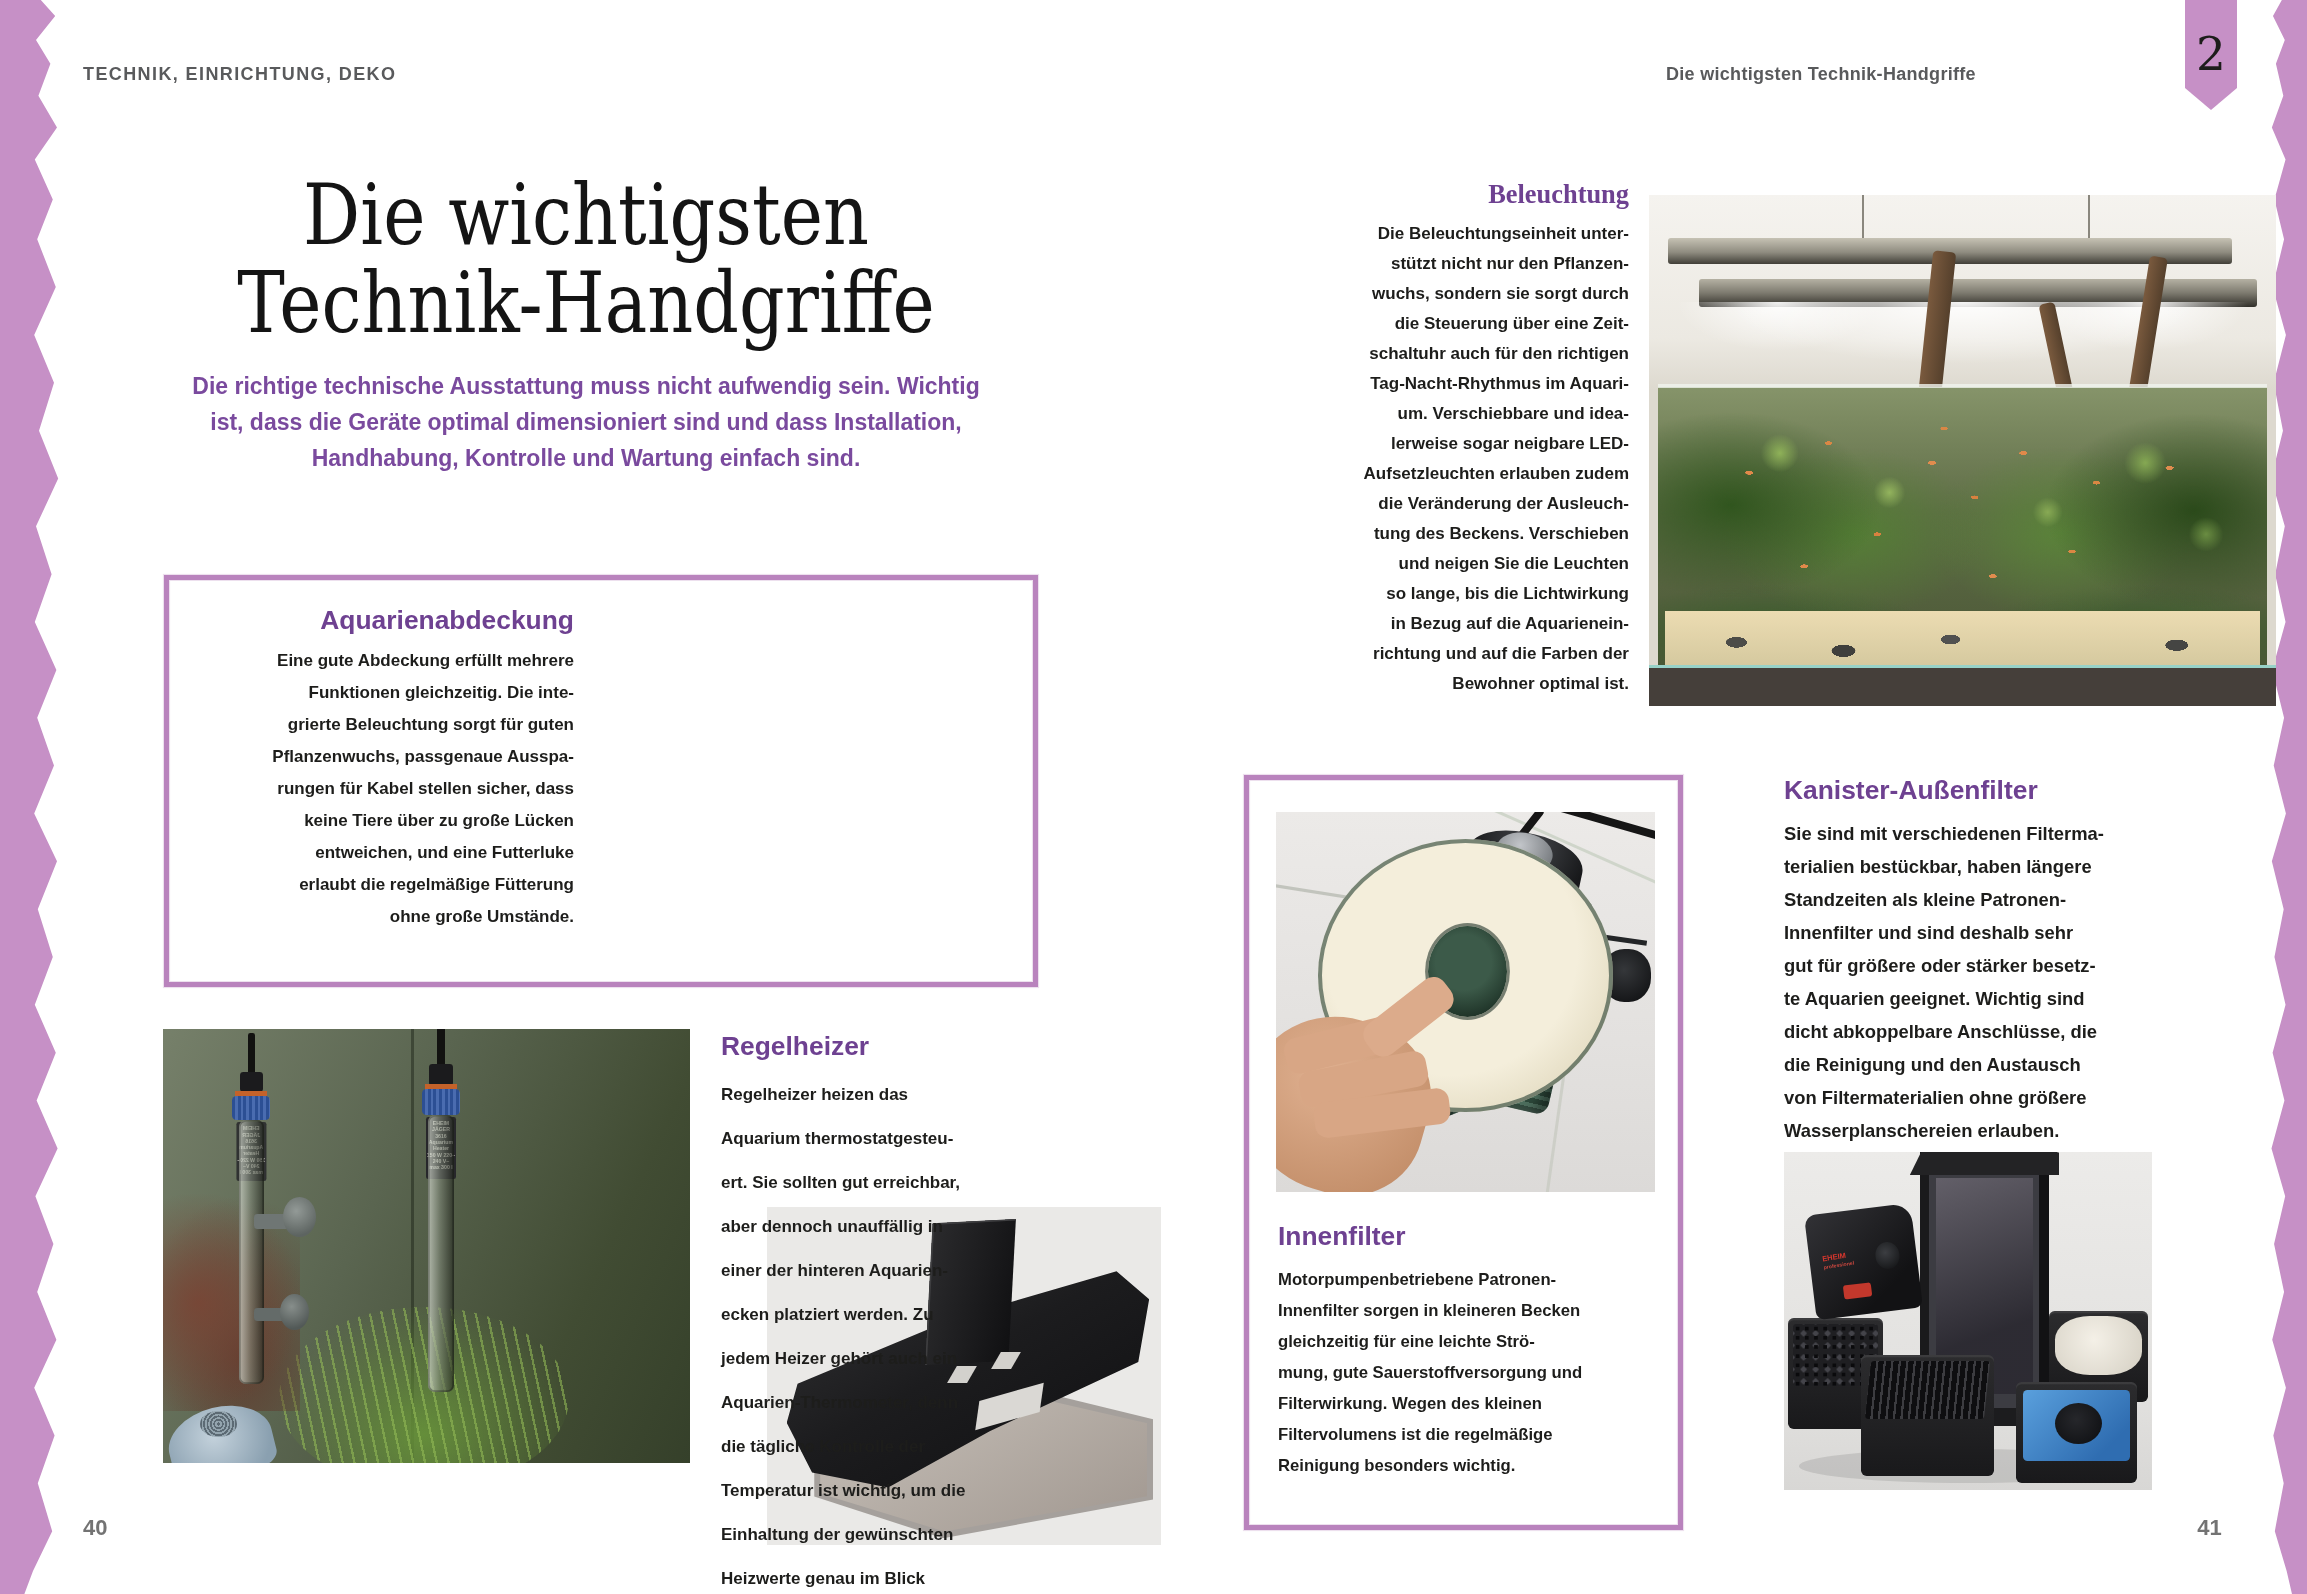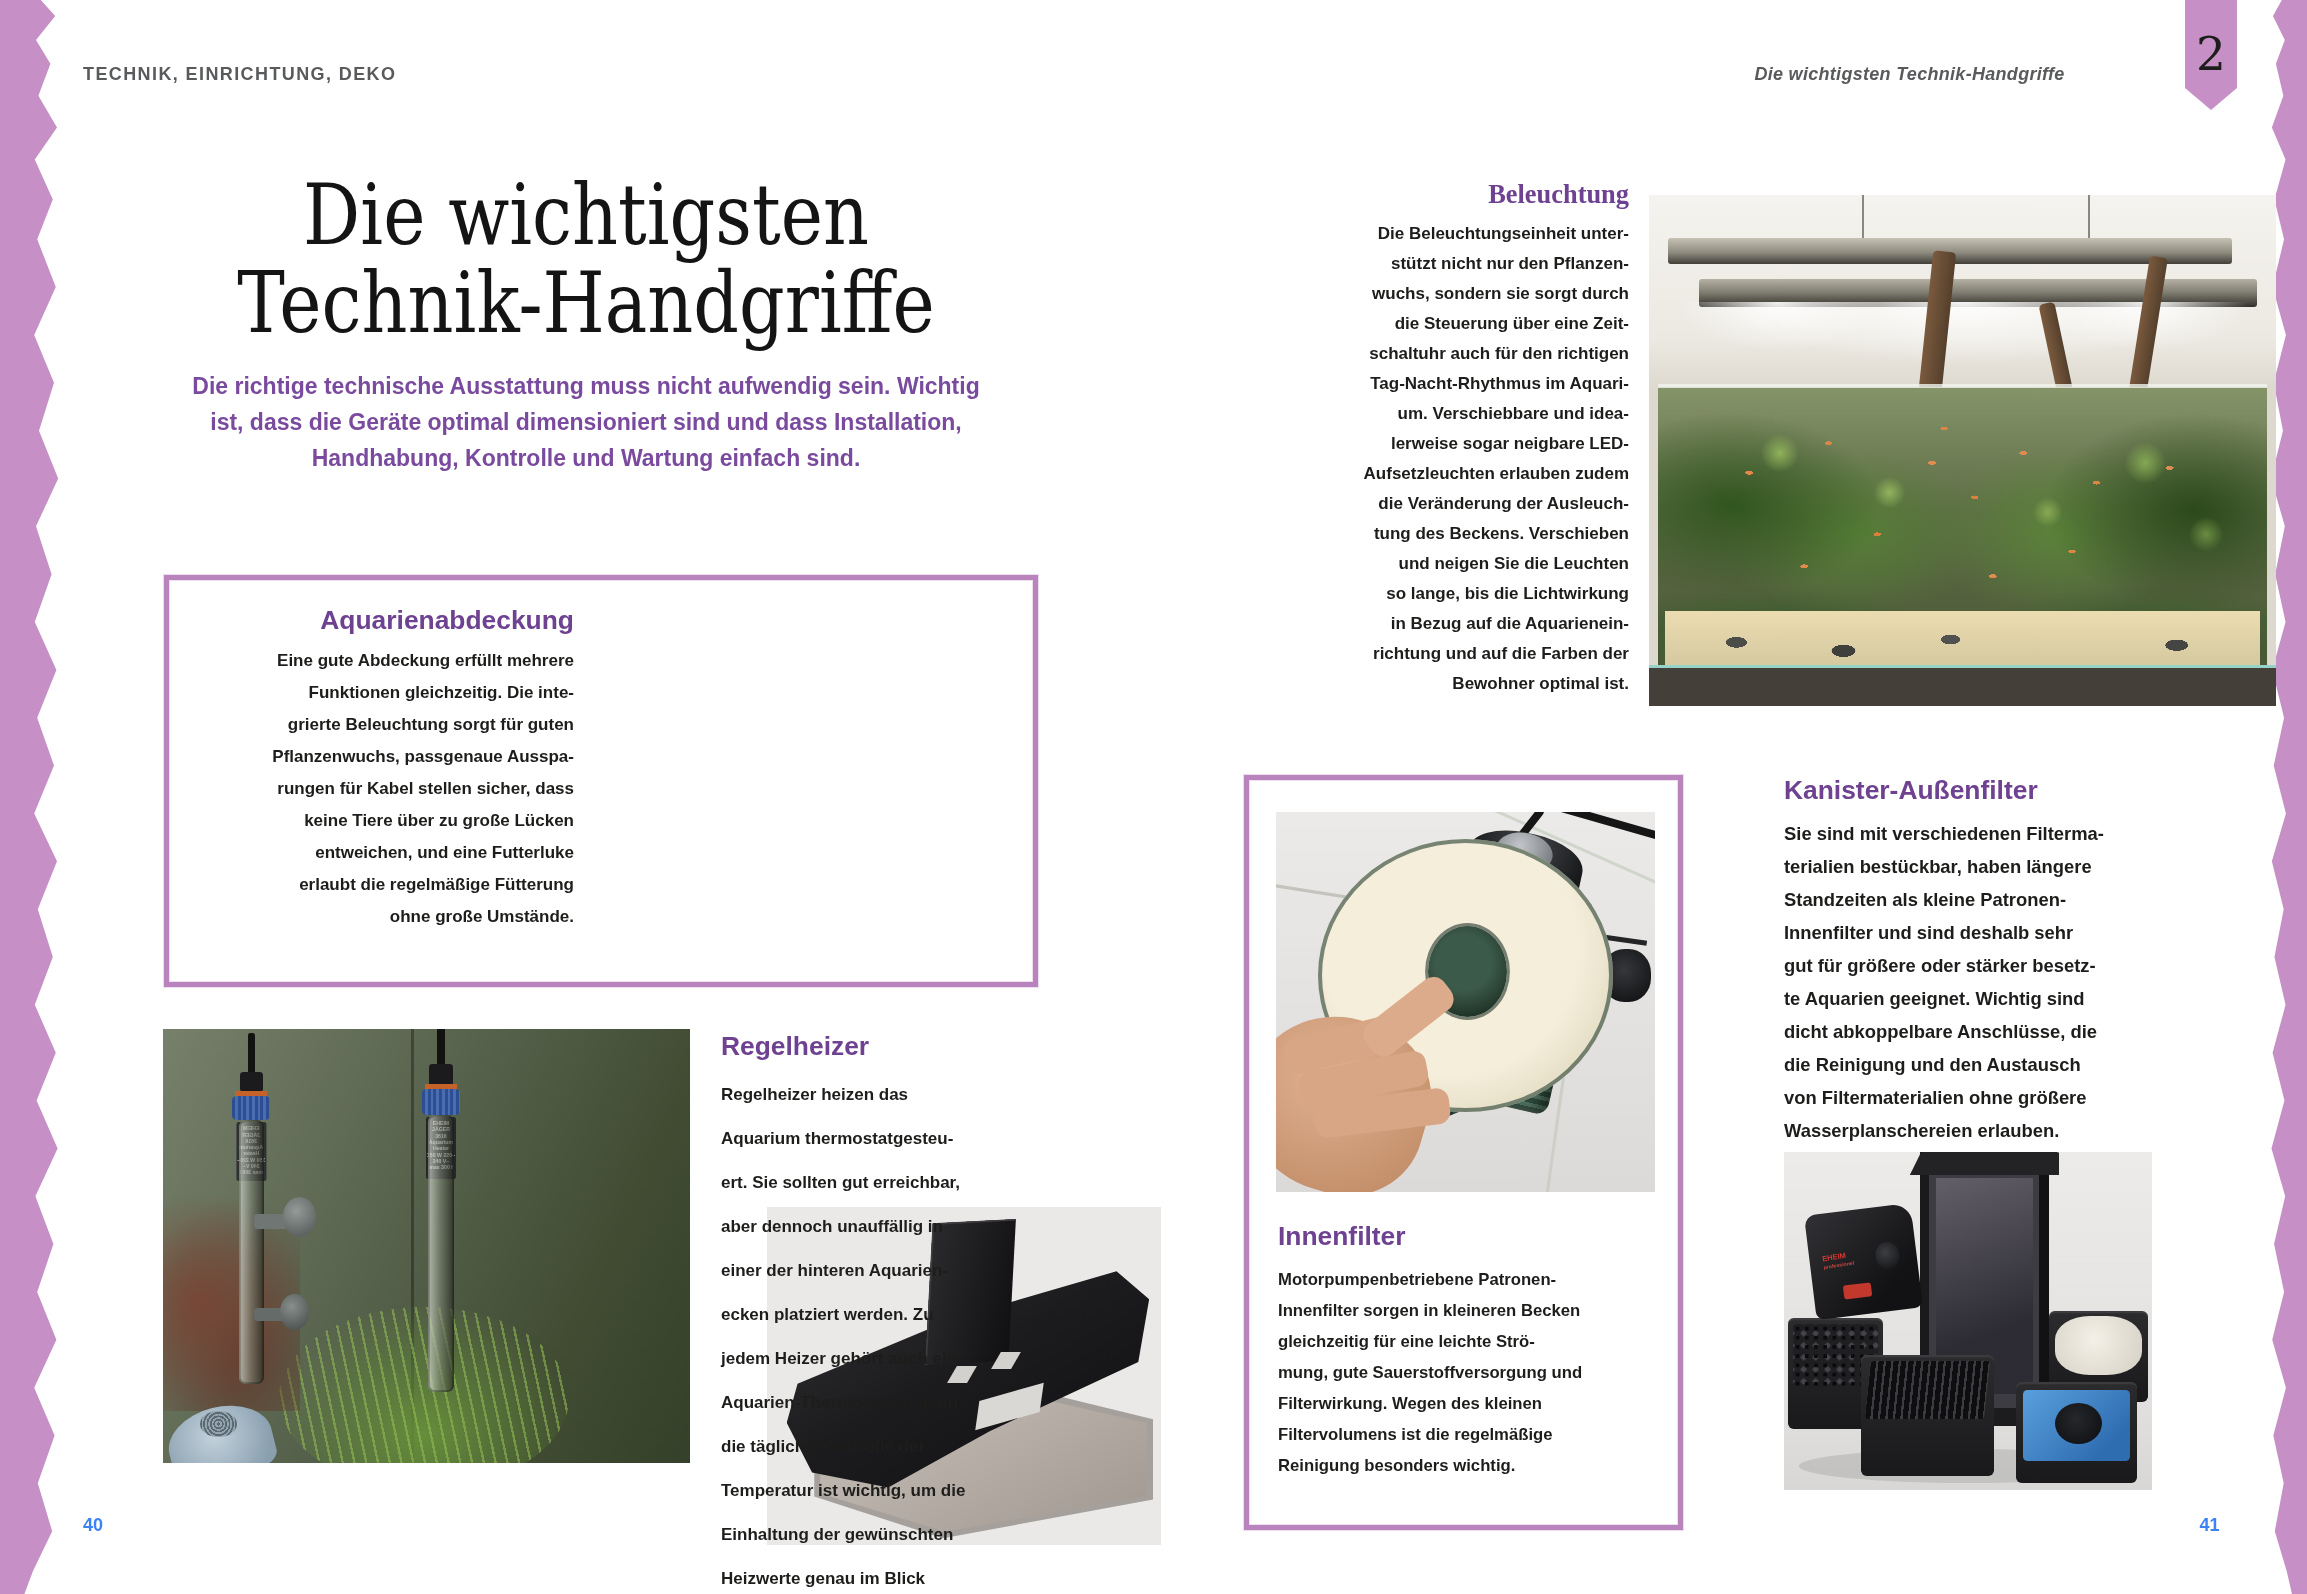--- a/index.html
+++ b/index.html
@@ -13,22 +13,22 @@
   .strip-right{left:2270px;width:37px;
     clip-path:polygon(100% 0,32% 0,8% 1%,40% 2.5%,16% 4%,36% 6%,5% 8%,42% 10%,12% 12.5%,38% 15%,7% 18%,43% 21%,10% 24%,35% 27%,3% 30%,40% 33%,14% 36%,42% 39%,6% 42%,38% 45%,10% 48%,43% 51%,5% 54%,37% 57%,12% 60%,42% 63%,7% 66%,39% 69%,4% 72%,41% 75%,11% 78%,38% 81%,6% 84%,43% 87%,9% 90%,37% 93%,13% 96%,45% 98.5%,60% 100%,100% 100%);}
   .ribbon{position:absolute;left:2185px;top:0;width:52px;height:110px;background:#c690c6;
     clip-path:polygon(0 0,100% 0,100% 80%,50% 100%,0 80%);}
   .ribbon-num{position:absolute;left:2185px;top:30px;width:52px;text-align:center;
     font-family:"DejaVu Serif",serif;font-size:47px;line-height:47px;color:#1d1d1b;}
 
   
   .run-hdr{position:absolute;top:64px;font-size:18px;font-weight:bold;color:#595a5c;letter-spacing:1.4px;}
   .run-hdr-left{left:83px;}
-  .run-hdr-right{left:1666px;width:487px;text-align:center;letter-spacing:0.3px;font-style:italic;}
-  .pagenum{position:absolute;top:1515px;font-size:18px;font-weight:bold;color:#3b82f6;}
+  .run-hdr-right{left:1666px;width:487px;text-align:left;letter-spacing:0.3px;}
+  .pagenum{position:absolute;top:1515px;font-size:22px;font-weight:bold;color:#737373;}
   .pagenum-left{left:83px;}
   .pagenum-right{left:2183px;width:53px;text-align:center;}
 
   
   .page-title{position:absolute;left:155px;top:171px;width:862px;text-align:center;
     font-family:"DejaVu Serif",serif;font-size:85px;line-height:88px;color:#141414;
     transform:scaleX(0.84);transform-origin:50% 0;}
   .intro{position:absolute;left:155px;top:368px;width:862px;text-align:center;
     font-size:23px;line-height:36px;font-weight:bold;color:#7a4a9e;}
 

